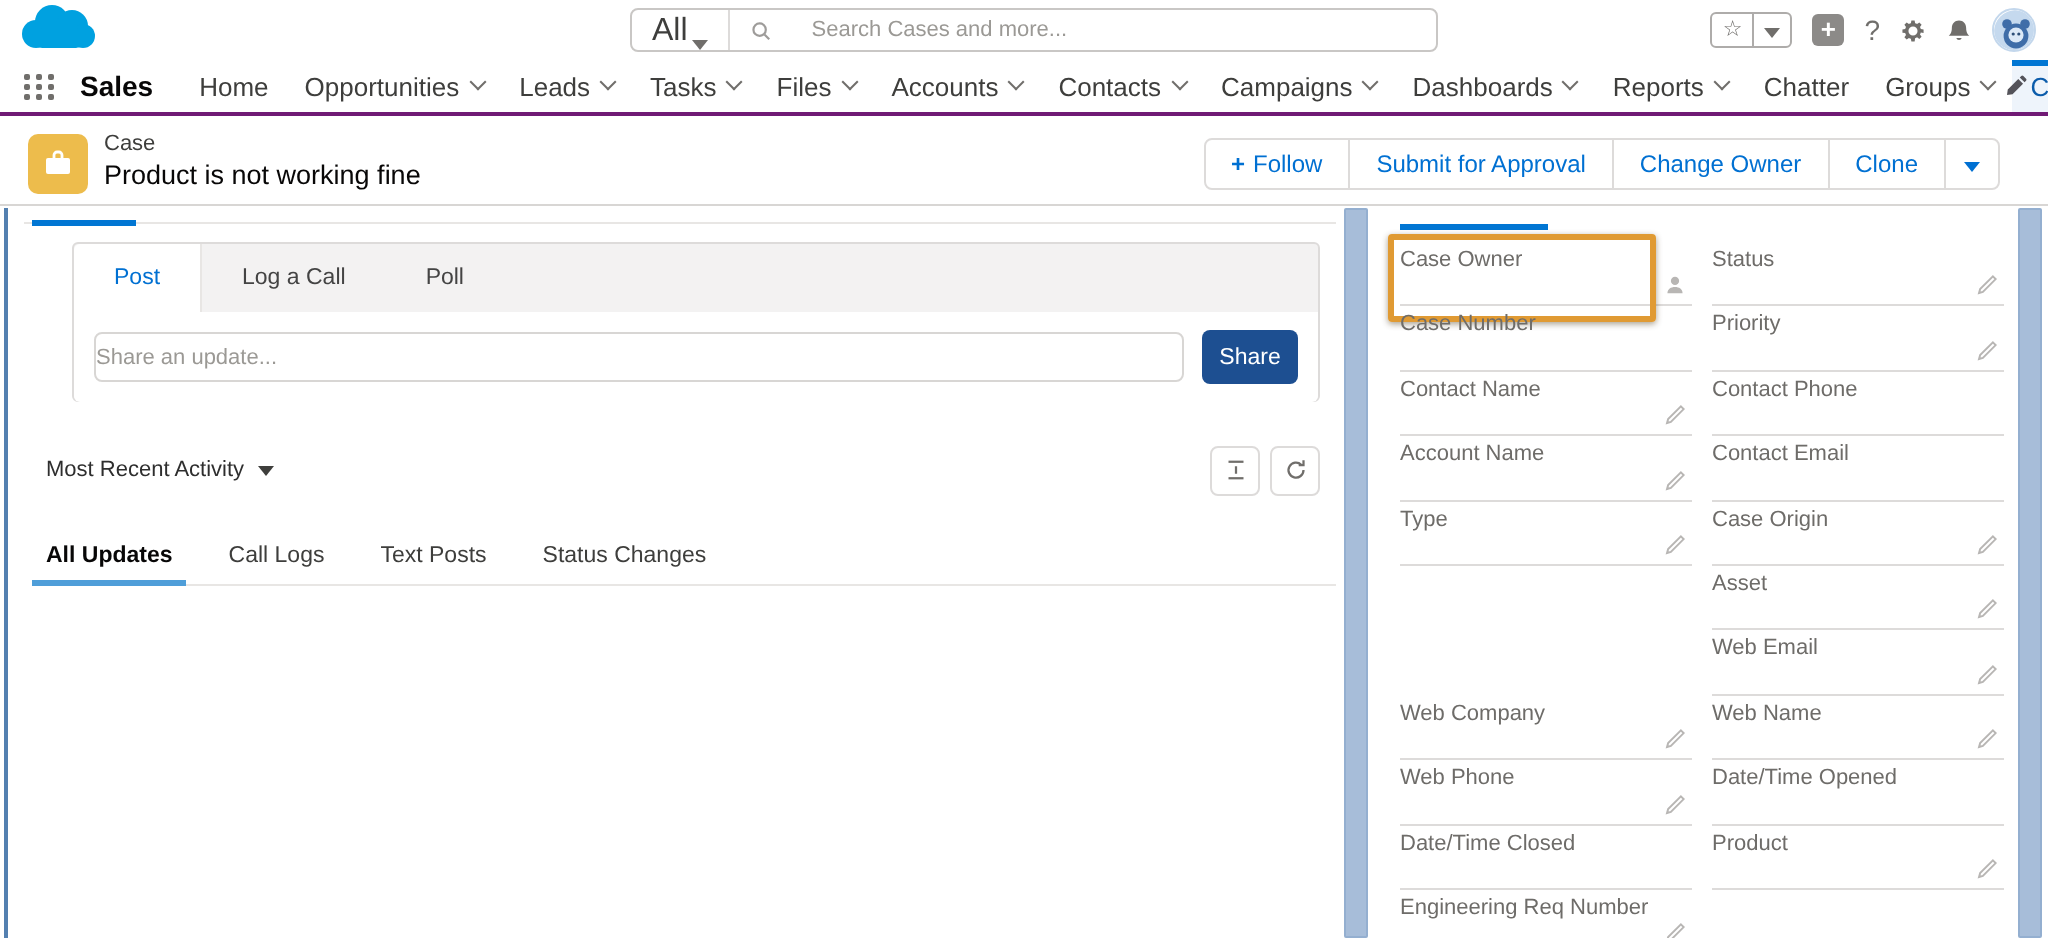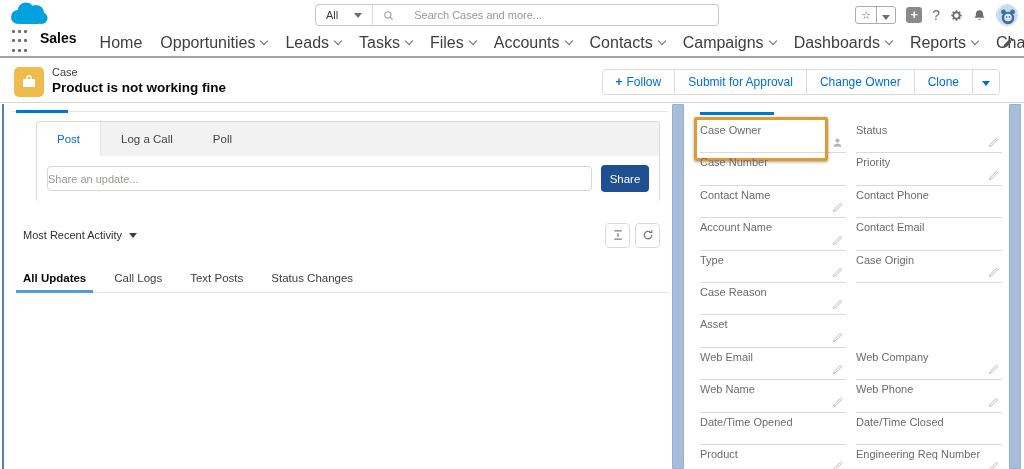--- a/index.html
+++ b/index.html
@@ -2,53 +2,53 @@
 <html><head>
 <meta charset="utf-8">
 <style>
   *{box-sizing:border-box;margin:0;padding:0;font-family:"Liberation Sans",sans-serif}
   body{width:1024px;height:469px;position:relative;background:#fff;overflow:hidden}
 
   
   .topbar{position:absolute;top:0;left:0;right:0;height:30px;background:#fff}
   .sf-logo{position:absolute;left:8px;top:1px;cursor:pointer}
   .gsearch{position:absolute;left:315px;top:4px;width:404px;height:22px;border:1px solid #c9c7c5;border-radius:4px;display:flex;align-items:center;background:#fff}
-  .scope{display:flex;align-items:center;gap:16px;padding:0 10px;height:100%;border-right:1px solid #dddbda;font-size:11px;color:#3e3e3c;cursor:pointer}
+  .scope{display:flex;align-items:flex-end;gap:2px;padding:0 10px;height:100%;border-right:1px solid #dddbda;font-size:16px;color:#3e3e3c;cursor:pointer}
   .gs-input{flex:1;display:flex;align-items:center;gap:20px;padding:0 10px}
   .gs-input input{border:none;outline:none;font-size:11px;flex:1;color:#3e3e3c;background:transparent}
   input::placeholder{color:#9b9995}
   .util{position:absolute;right:6px;top:4px;display:flex;align-items:center;gap:10px}
   .fav{display:flex;align-items:center;border:1px solid #aeacaa;border-radius:3px;height:18px;background:#fff}
   .fav .star{padding:0 5px;font-size:11px;color:#706e6b;border-right:1px solid #aeacaa;line-height:16px;cursor:pointer}
   .fav .car{padding:0 5px;cursor:pointer}
   .tri-down{display:inline-block;width:0;height:0;border-left:4px solid transparent;border-right:4px solid transparent;border-top:5px solid #706e6b}
   .tri-down.dark{border-top-color:#3e3e3c}
   .plus-box{width:16px;height:16px;background:#8c8a88;border-radius:3px;color:#fff;font-size:13px;line-height:15px;text-align:center;font-weight:bold;cursor:pointer}
   .help-q{font-size:14px;color:#706e6b;cursor:pointer}
   .icon-btn{cursor:pointer;display:flex;align-items:center}
   .avatar{width:22px;height:22px;border-radius:50%;overflow:hidden;cursor:pointer;border:1px solid #c3d7ec}
 
   
-  .navbar{position:absolute;top:30px;left:0;right:0;height:28px;border-bottom:2px solid #a3a3a3;display:flex;background:#fff}
+  .navbar{position:absolute;top:30px;left:0;right:0;height:28px;border-bottom:2px solid #701a75;display:flex;align-items:center;background:#fff}
   .waffle{display:grid;grid-template-columns:repeat(3,4px);grid-gap:2px;margin-left:12px;cursor:pointer}
   .waffle i{width:3px;height:3px;background:#706e6b;border-radius:1px}
   .appname{font-size:14px;font-weight:bold;color:#080707;margin:0 14px 0 12px}
   .nav-items{display:flex;align-items:center;height:100%}
-  .nav-item{display:flex;align-items:center;font-size:16px;color:#3e3e3c;padding:0 9px;height:100%;cursor:pointer;white-space:nowrap}
+  .nav-item{display:flex;align-items:center;font-size:13px;color:#3e3e3c;padding:0 9px;height:100%;cursor:pointer;white-space:nowrap}
   .chev{width:6px;height:6px;border-right:1.4px solid #706e6b;border-bottom:1.4px solid #706e6b;transform:rotate(45deg);margin-left:6px;position:relative;top:-2px}
   .nav-item.active{background:#eef4fb;box-shadow:inset 0 3px 0 #0176d3;color:#0b5cab}
   .nav-item.active .chev{border-color:#0b5cab}
   .nav-edit{position:absolute;right:10px;top:7px;cursor:pointer}
 
   
   .rec-head{position:absolute;top:60px;left:0;right:0;height:43px;background:#fff;border-bottom:1px solid #d8d6d4}
   .entity-icon{position:absolute;left:14px;top:7px;width:30px;height:30px;border-radius:5px;background:#edbc4c;display:flex;align-items:center;justify-content:center}
   .rec-titles{position:absolute;left:52px;top:6px}
   .rec-entity{font-size:11px;color:#3e3e3c}
-  .rec-title{font-size:13.5px;font-weight:bold;color:#080707;margin-top:2px}
+  .rec-title{font-size:13.5px;font-weight:normal;color:#080707;margin-top:2px}
   .actions{position:absolute;right:24px;top:9px;display:flex}
   .actions button{height:26px;border:1px solid #dddbda;background:#fff;color:#0070d2;font-size:12px;padding:0 13px;cursor:pointer;margin-left:-1px}
   .actions button:first-child{border-radius:4px 0 0 4px;margin-left:3px}
   .actions button.caret-btn{border-radius:0 4px 4px 0;width:28px;padding:0}
   .actions .plus-blue{color:#0070d2;font-weight:bold;margin-right:4px}
   .actions .tri-down{border-top-color:#0070d2;border-left-width:4px;border-right-width:4px}
 
   
   .edge-line{position:absolute;left:2px;top:104px;bottom:0;width:2px;background:#5480b0}
   .panel-left{position:absolute;left:10px;top:104px;width:658px;bottom:0;background:#fff}
@@ -346,26 +346,20 @@
             <path d="M12.3 1.7l2 2L5 13l-2.8.8L3 11z" fill="none" stroke="#b8b6b4" stroke-width="1.4"></path>
           </svg></span>
     </div>
     <div class="cell">
       <div class="f-label">Case Origin</div>
       <span class="f-edit"><svg width="11" height="11" viewBox="0 0 16 16">
             <path d="M12.3 1.7l2 2L5 13l-2.8.8L3 11z" fill="none" stroke="#b8b6b4" stroke-width="1.4"></path>
           </svg></span>
     </div>
 
-    <div class="cell">
-      <div class="f-label">Case Reason</div>
-      <span class="f-edit"><svg width="11" height="11" viewBox="0 0 16 16">
-            <path d="M12.3 1.7l2 2L5 13l-2.8.8L3 11z" fill="none" stroke="#b8b6b4" stroke-width="1.4"></path>
-          </svg></span>
-    </div>
     <div class="cell empty"></div>
 
     <div class="cell">
       <div class="f-label">Asset</div>
       <span class="f-edit"><svg width="11" height="11" viewBox="0 0 16 16">
             <path d="M12.3 1.7l2 2L5 13l-2.8.8L3 11z" fill="none" stroke="#b8b6b4" stroke-width="1.4"></path>
           </svg></span>
     </div>
     <div class="cell empty"></div>
 

